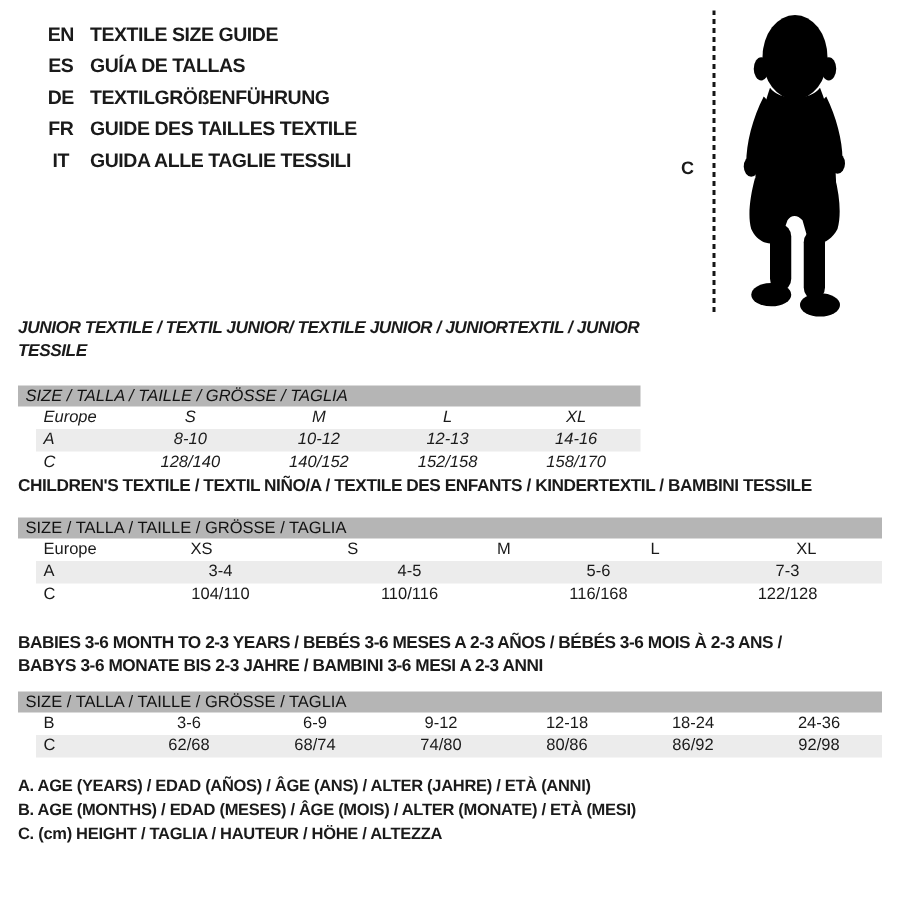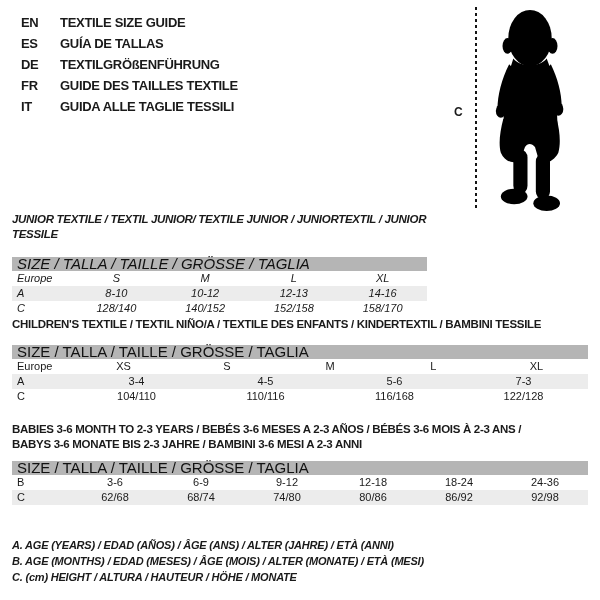--- a/index.html
+++ b/index.html
@@ -10,21 +10,21 @@
     height: 600px;
     background: #ffffff;
     font-family: "Liberation Sans", sans-serif;
     color: #1a1a1a;
     overflow: hidden;
   }
 
   
   .lang-header { position: absolute; top: 12px; left: 21px; }
   .lang-row { display: flex; line-height: 21px; font-weight: bold; font-size: 13px; letter-spacing: -0.3px; }
-  .lang-code { width: 39px; }
+  .lang-code { width: 39px; text-align: center; }
 
   
   .baby-figure { position: absolute; top: 4px; left: 450px; width: 150px; height: 212px; }
   .height-line {
     position: absolute; left: 25px; top: 3px; width: 2px; height: 202px;
     background-image: repeating-linear-gradient(to bottom, #151515 0 3px, transparent 3px 6px);
   }
   .c-label { position: absolute; left: 4px; top: 101px; font-weight: bold; font-size: 12px; }
   .baby-svg { position: absolute; left: 30px; top: 4px; }
 
@@ -33,29 +33,29 @@
   #table-0 { top: 212px; width: 415px; font-style: italic; }
   #table-1 { top: 317px; width: 576px; }
   #table-2 { top: 422px; width: 576px; }
   .table-title { font-size: 11.5px; font-weight: bold; letter-spacing: -0.3px; }
   .title-line { display: block; line-height: 15px; }
   #table-0 .size-table { margin-top: 15px; }
   #table-1 .size-table { margin-top: 13px; }
   #table-2 .size-table { margin-top: 9px; }
   .size-bar {
     height: 14px; line-height: 14px;
-    font-size: 15px; padding-left: 5px;
+    font-size: 11px; padding-left: 5px;
     color: #111;
   }
-  .t-row { display: flex; height: 15px; line-height: 15px; font-size: 11px; }
+  .t-row { display: flex; height: 15px; line-height: 15px; font-size: 11px; margin-left: 12px; }
   .t-label { width: 60px; padding-left: 5px; }
   .t-cell { flex: 1; text-align: center; }
 
   
-  .footnotes { position: absolute; left: 12px; top: 537px; font-style: italic; }
+  .footnotes { position: absolute; left: 12px; top: 516px; }
   .footnote { font-weight: bold; font-size: 11px; line-height: 16px; letter-spacing: -0.2px; }
 </style>
 </head>
 <body>
 
 <div class="page">
 
   <div class="lang-header">
       <div class="lang-row">
         <span class="lang-code">EN</span>
@@ -190,16 +190,16 @@
             <span class="t-cell">86/92</span>
             <span class="t-cell">92/98</span>
           </div>
         </div>
     </div>
   </section>
 
   <div class="footnotes">
       <div class="footnote">A. AGE (YEARS) / EDAD (AÑOS) / ÂGE (ANS) / ALTER (JAHRE) / ETÀ (ANNI)</div>
       <div class="footnote">B. AGE (MONTHS) / EDAD (MESES) / ÂGE (MOIS) / ALTER (MONATE) / ETÀ (MESI)</div>
-      <div class="footnote">C. (cm) HEIGHT / ALTURA / HAUTEUR / HÖHE / MONATE</div>
+      <div class="footnote">C. (cm) HEIGHT / TAGLIA / HAUTEUR / HÖHE / ALTEZZA</div>
     </div>
 
 </div>
 
 </body></html>

